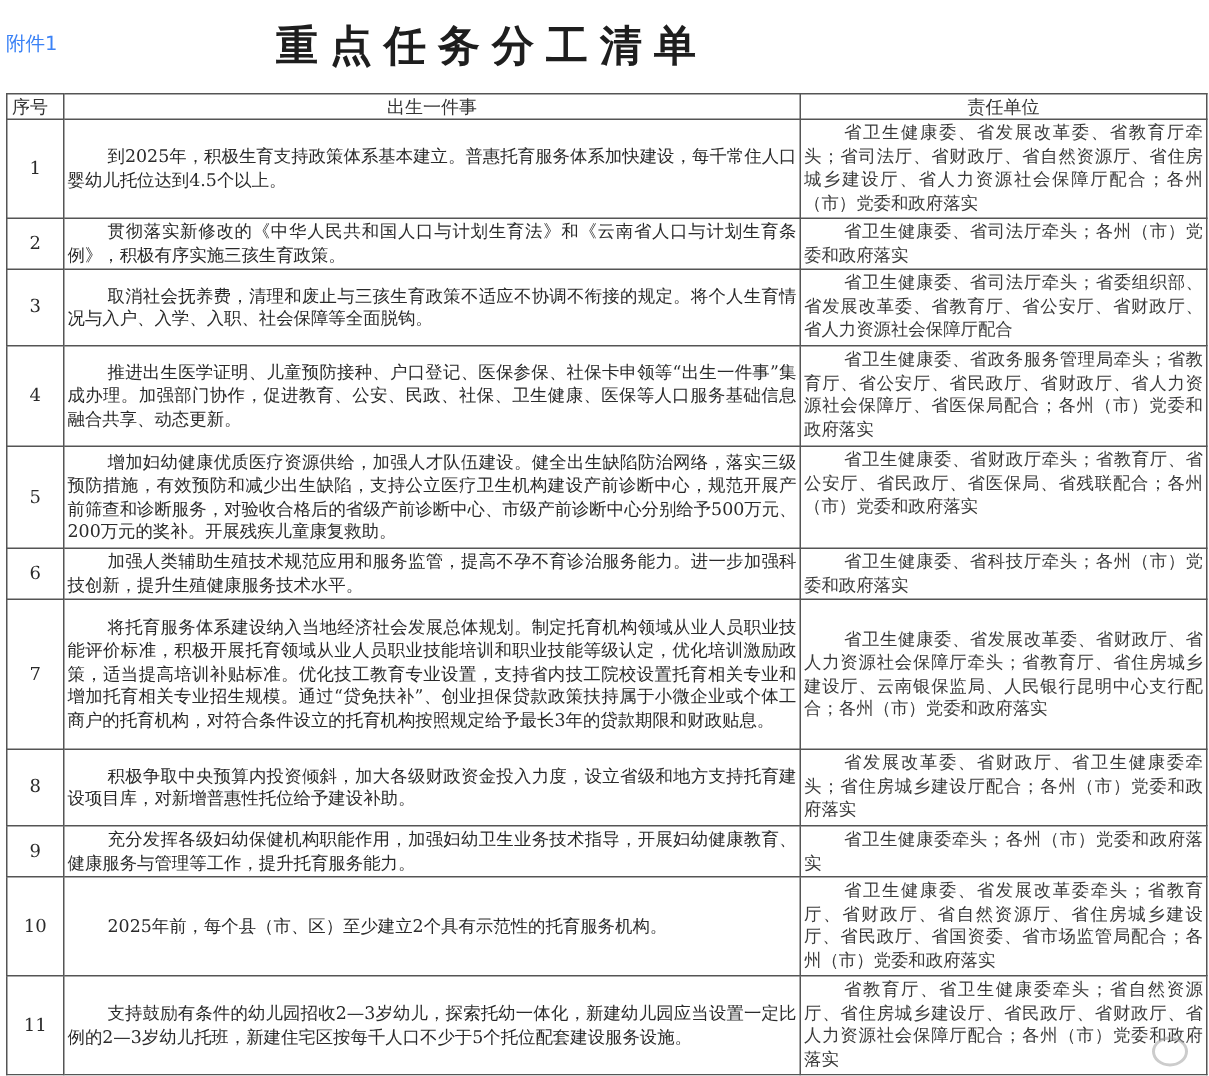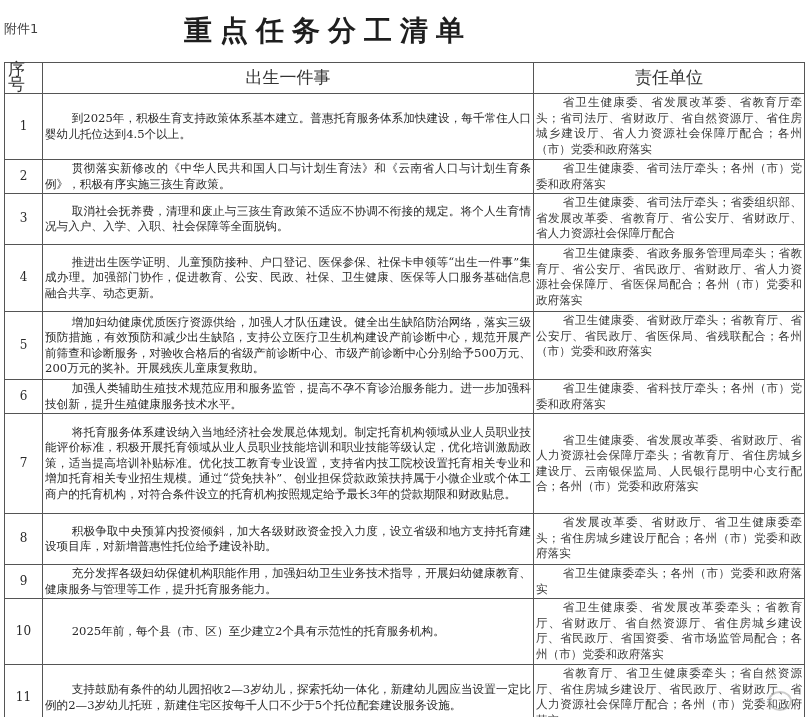--- a/index.html
+++ b/index.html
@@ -4,36 +4,36 @@
 <style>
   html, body { margin: 0; padding: 0; background: #ffffff; }
   body {
     width: 806px; height: 717px; overflow: hidden; position: relative;
     font-family: "DejaVu Serif", "Liberation Serif", serif;
     color: #2a2a2a;
   }
   .attachment {
     position: absolute; left: 4px; top: 20px;
     font-family: "DejaVu Sans", "Liberation Sans", sans-serif;
-    font-size: 13px; color: #404040;
+    font-size: 13px; color: #3b82f6;
   }
   .title {
     position: absolute; left: 0; width: 656px; top: 12px; text-align: center;
     font-family: "DejaVu Sans", "Liberation Sans", sans-serif;
     font-weight: bold; font-size: 28px; letter-spacing: 8px; color: #1e1e1e;
   }
   table {
     position: absolute; left: 4px; top: 62px;
     width: 800px; border-collapse: collapse; table-layout: fixed;
     font-size: 11.6px; line-height: 15.5px;
   }
   td, th { border: 1px solid #555; vertical-align: middle; padding: 0 2px; }
   th {
-    font-family: Liberation Mono, monospace;
-    font-weight: normal; font-size: 17px; height: 16px; line-height: 15px;
+    font-family: Liberation Serif, serif;
+    font-weight: normal; font-size: 12px; height: 16px; line-height: 15px;
     color: #333;
   }
   th.c-no { text-align: left; padding-left: 3px; }
   td.no { text-align: center; font-size: 12px; }
   td.task { text-indent: 2.3em; text-align: justify; padding: 1px 2px; margin-left: 24px; }
   td.unit { text-indent: 2.3em; text-align: justify; vertical-align: top; padding: 1px 2px; color: #3a3a3a; }
   col.c1 { width: 38px; }
   col.c2 { width: 491px; }
   col.c3 { width: 271px; }
   .watermark {

